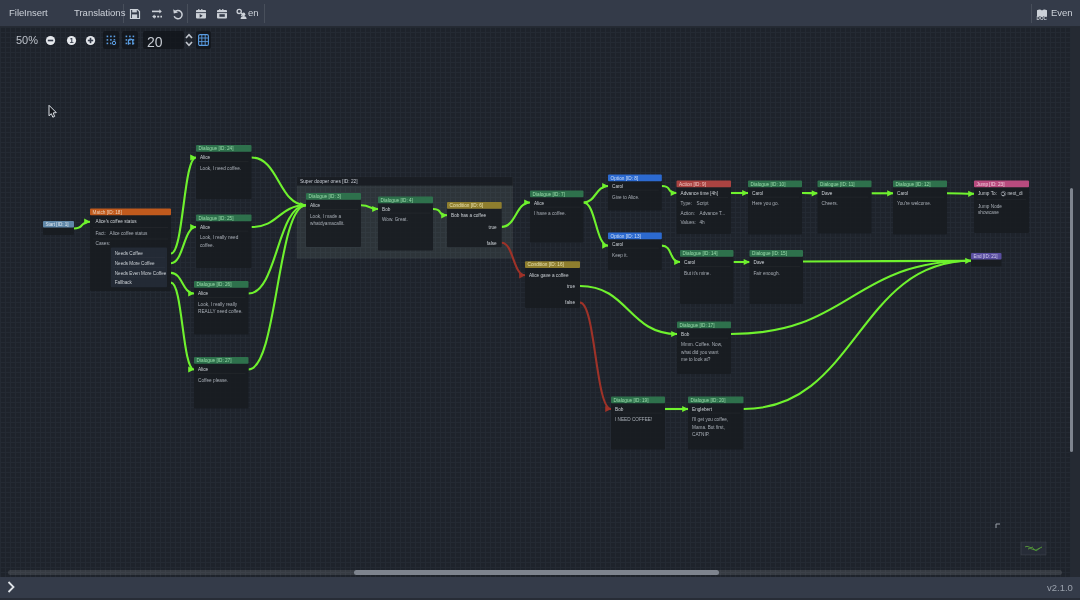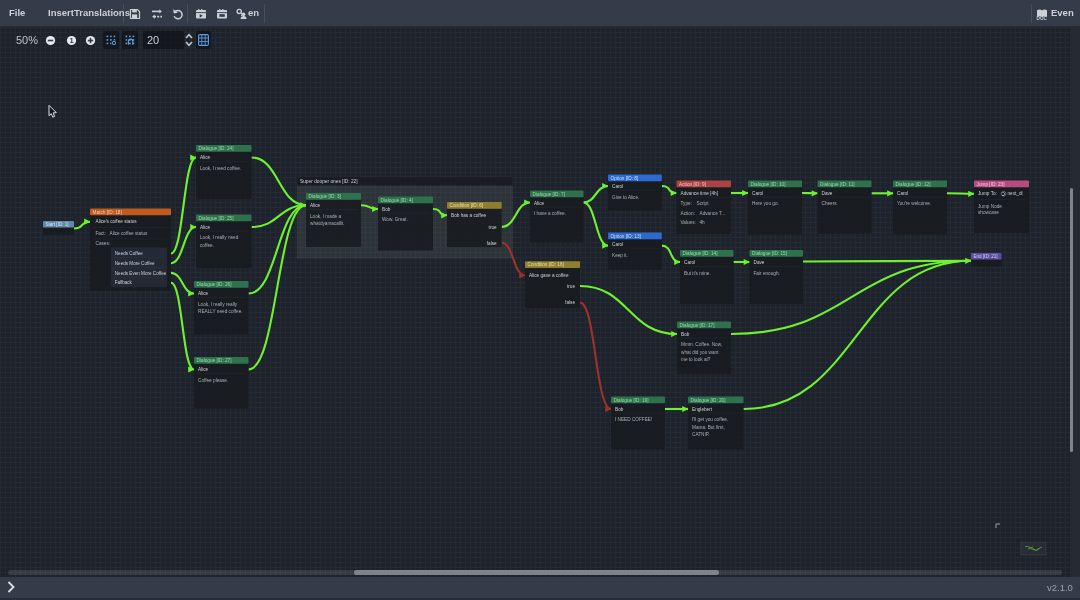--- a/index.html
+++ b/index.html
@@ -1,17 +1,17 @@
 <!DOCTYPE html>
 <html><head><meta charset="utf-8"><style>
 * { margin:0; padding:0; box-sizing:border-box; }
 html,body { width:1080px; height:600px; overflow:hidden; background:#1e232b;
   font-family:"Liberation Sans",sans-serif; }
 #topbar { position:absolute; left:0; top:0; width:1080px; height:27px; background:#343b49;
-  border-bottom:1px solid #262b34;font-weight:bold; }
+  border-bottom:1px solid #262b34; }
 .menu { position:absolute; top:7px; font-size:9.5px; color:#ccd1d9; }
 .vsep { position:absolute; top:4px; width:1px; height:19px; background:rgba(255,255,255,0.10); }
 #graph { position:absolute; left:0; top:27px; width:1080px; height:550px;
   background-color:#1e232b;
   background-image:linear-gradient(to right,#242a33 1px,transparent 1px),
                    linear-gradient(to bottom,#242a33 1px,transparent 1px);
   background-size:5px 5px; }
 #rgutter { position:absolute; left:1071px; top:27px; width:9px; height:550px; background:#252a33; }
 #botbar { position:absolute; left:0; top:577px; width:1080px; height:23px; background:#343b49; }
 </style></head><body>
@@ -279,33 +279,33 @@
     <rect x="0.6" y="7.6" width="1.6" height="1.6" fill="#5a9de2"></rect>
     <rect x="4.1" y="0.6" width="1.6" height="1.6" fill="#5a9de2"></rect>
     <rect x="4.1" y="4.1" width="1.6" height="1.6" fill="#5a9de2"></rect>
     <rect x="4.1" y="7.6" width="1.6" height="1.6" fill="#5a9de2"></rect>
     <rect x="7.6" y="0.6" width="1.6" height="1.6" fill="#5a9de2"></rect>
     <rect x="7.6" y="4.1" width="1.6" height="1.6" fill="#5a9de2"></rect>
     <rect x="7.6" y="7.6" width="1.6" height="1.6" fill="#5a9de2"></rect>
     <path d="M3.4 9.8 v-3.4 a 2.2 2.2 0 0 1 4.4 0 v3.4" fill="none" stroke="#5a9de2" stroke-width="1.2"></path>
   </svg>
 <div style="position:absolute;left:143px;top:30.5px;width:40.5px;height:18.5px;background:rgba(16,20,26,0.75);border-radius:2px"></div>
-<div style="position:absolute;left:147px;top:34px;font-size:11px;color:#c6cbd2">20</div>
+<div style="position:absolute;left:147px;top:34px;font-size:14px;color:#c6cbd2">20</div>
 <svg width="10" height="16" viewBox="0 0 10 16" style="position:absolute;left:184px;top:32px">
     <path d="M2 6 l3 -3.4 3 3.4" fill="none" stroke="#c0c5cc" stroke-width="1.6"></path>
     <path d="M2 10 l3 3.4 3 -3.4" fill="none" stroke="#c0c5cc" stroke-width="1.6"></path>
   </svg>
 <div style="position:absolute;left:196px;top:30.5px;width:15px;height:18.5px;background:rgba(16,20,26,0.75);border-radius:2px"></div>
 <svg width="11" height="12" viewBox="0 0 11 12" style="position:absolute;left:198px;top:34px">
     <rect x="0.6" y="0.6" width="9.8" height="10.8" rx="1.4" fill="none" stroke="#5a9de2" stroke-width="1.1"></rect>
     <path d="M3.8 0.6 v10.8 M7.2 0.6 v10.8 M0.6 4 h9.8 M0.6 7.6 h9.8" stroke="#5a9de2" stroke-width="0.9"></path>
   </svg>
 <div id="topbar">
 <span class="menu" style="left:9px">File</span>
-<span class="menu" style="left:48px">Insert</span>
+<span class="menu" style="left:24px">Insert</span>
 <span class="menu" style="left:74px">Translations</span>
 <div class="vsep" style="left:123px"></div>
 <div class="vsep" style="left:187px"></div>
 <div class="vsep" style="left:264px"></div>
 <span class="menu" style="left:248px">en</span>
 <div class="vsep" style="left:1031px"></div>
 <span class="menu" style="left:1051px">Even</span>
 </div>
 <svg width="12" height="12" viewBox="0 0 12 12" style="position:absolute;left:129px;top:8px">
     <path d="M1.5 1.5 h7 l2 2 v7 h-9 z" fill="none" stroke="#ccd1d8" stroke-width="1.2"></path>

